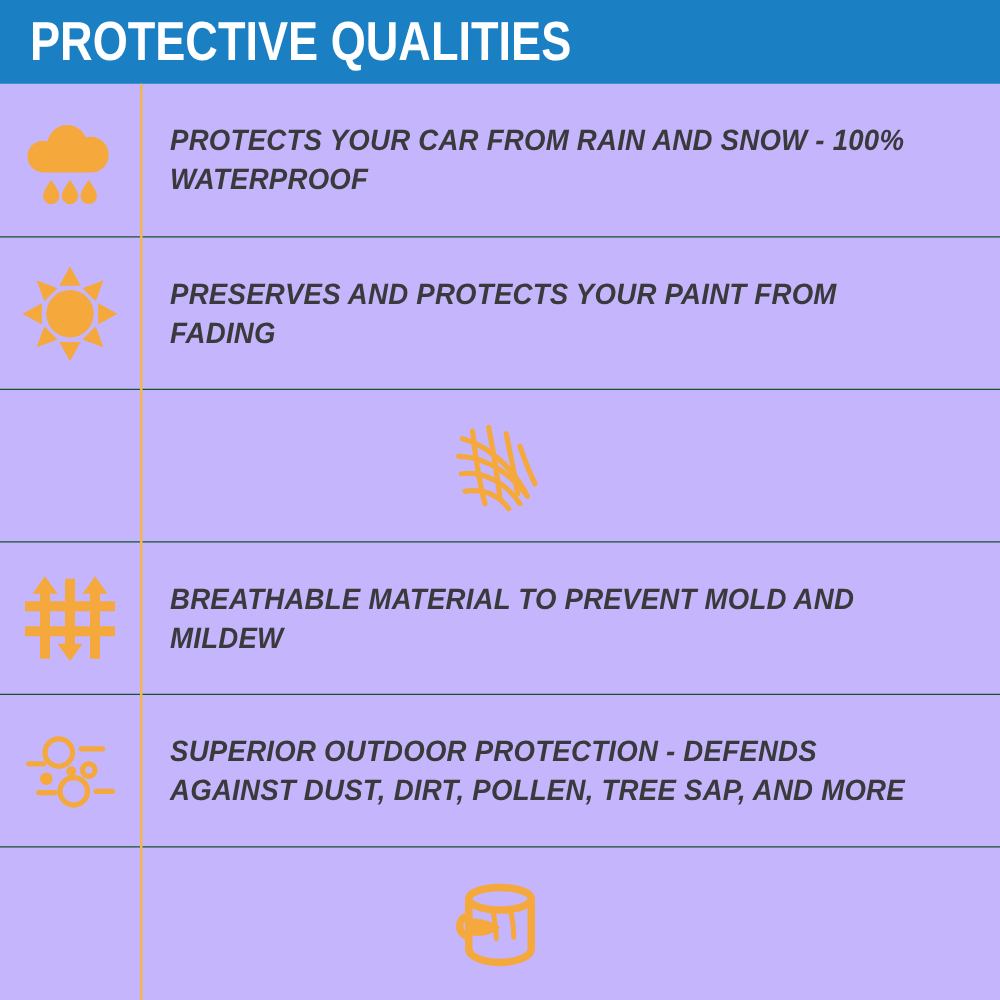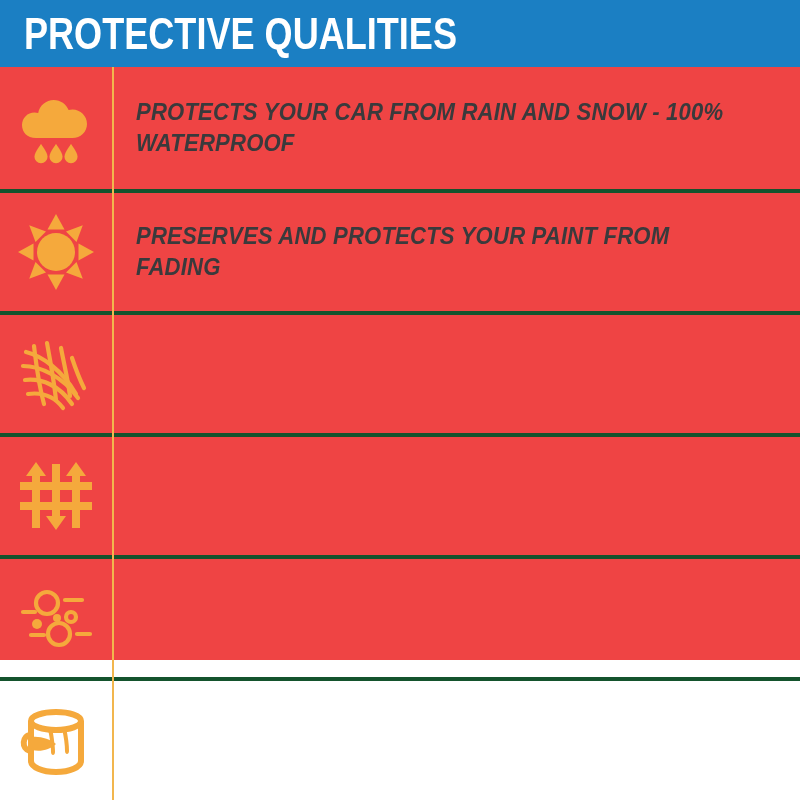--- a/index.html
+++ b/index.html
@@ -10,22 +10,22 @@
   body {
     width: 800px;
     height: 800px;
     font-family: "Liberation Sans", sans-serif;
     overflow: hidden;
   }
 
   #infographic {
     position: relative;
     width: 800px;
-    height: 660px;
-    background: #ef4444;
+    height: 800px;
+    background: #c4b5fd;
     box-sizing: border-box;
   }
 
   
   .header-bar {
     position: absolute;
     left: 0;
     top: 0;
     width: 800px;
     height: 67px;
@@ -67,21 +67,22 @@
   }
 
   .row {
     position: relative;
     height: 122.1px;
     display: flex;
     align-items: center;
     box-sizing: border-box;
   }
   .row + .row {
-    border-top: 4px solid #14532d;
+    border-top: 1px solid #14532d;
+    justify-content: center;
   }
 
   .icon-cell {
     width: 112px;
     min-width: 112px;
     height: 100%;
     display: flex;
     align-items: center;
     justify-content: center;
   }
@@ -190,20 +191,23 @@
               <polygon points="62,8 72,22 66,22 66,74 58,74 58,22 52,22"></polygon>
 
               <polygon points="42,76 32,62 38,62 38,10 46,10 46,62 52,62"></polygon>
 
               <rect x="6" y="28" width="72" height="8"></rect>
               <rect x="6" y="48" width="72" height="8"></rect>
             </g>
           </svg>
         </span>
       </div>
+      <div class="text-cell">
+        <div class="row-text">BREATHABLE MATERIAL TO PREVENT MOLD AND MILDEW</div>
+      </div>
     </div>
 
     <div class="row">
       <div class="icon-cell">
         <span>
           <svg width="84" height="84" viewBox="0 0 84 84">
             <g fill="none" stroke="#F5A93C" stroke-width="4.2" stroke-linecap="round">
               <circle cx="33" cy="27" r="11"></circle>
               <circle cx="45" cy="58" r="11"></circle>
               <circle cx="57" cy="41" r="5"></circle>
@@ -212,20 +216,23 @@
               <line x1="51" y1="24" x2="68" y2="24"></line>
               <line x1="63" y1="58" x2="76" y2="58"></line>
             </g>
             <g fill="#F5A93C">
               <circle cx="23" cy="48" r="5"></circle>
               <circle cx="43" cy="42" r="4"></circle>
             </g>
           </svg>
         </span>
       </div>
+      <div class="text-cell">
+        <div class="row-text">SUPERIOR OUTDOOR PROTECTION - DEFENDS AGAINST DUST, DIRT, POLLEN, TREE SAP, AND MORE</div>
+      </div>
     </div>
 
     <div class="row">
       <div class="icon-cell">
         <span>
           <svg width="84" height="84" viewBox="0 0 84 84">
             <g fill="none" stroke="#F5A93C" stroke-width="6">
 
               <path d="M17 22 L17 62 C17 68 28 73 42 73 C56 73 67 68 67 62 L67 22"></path>
 

